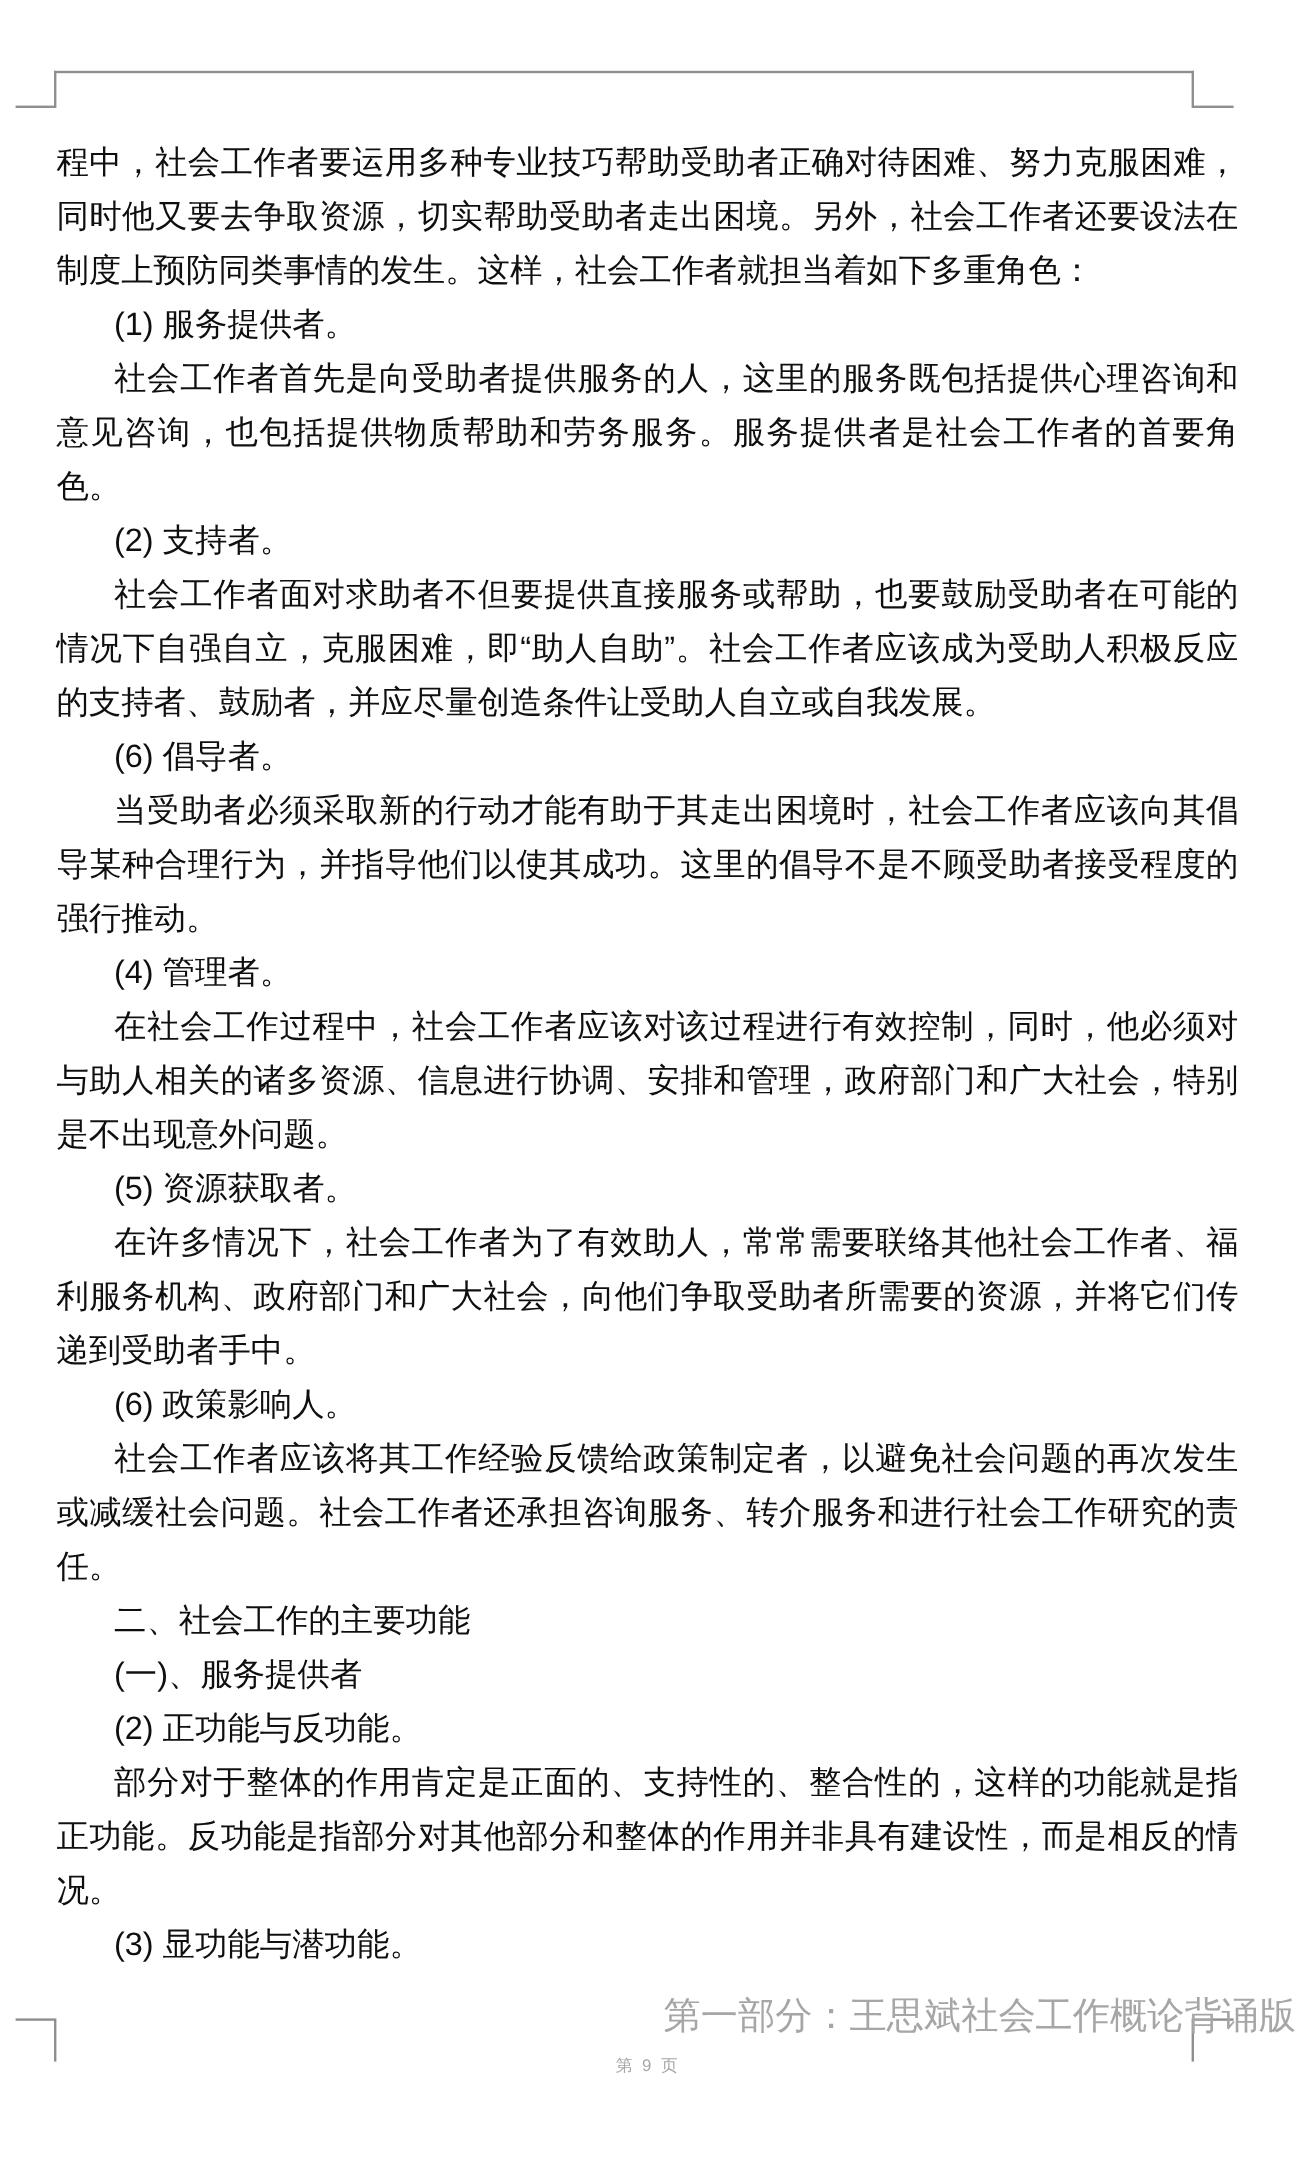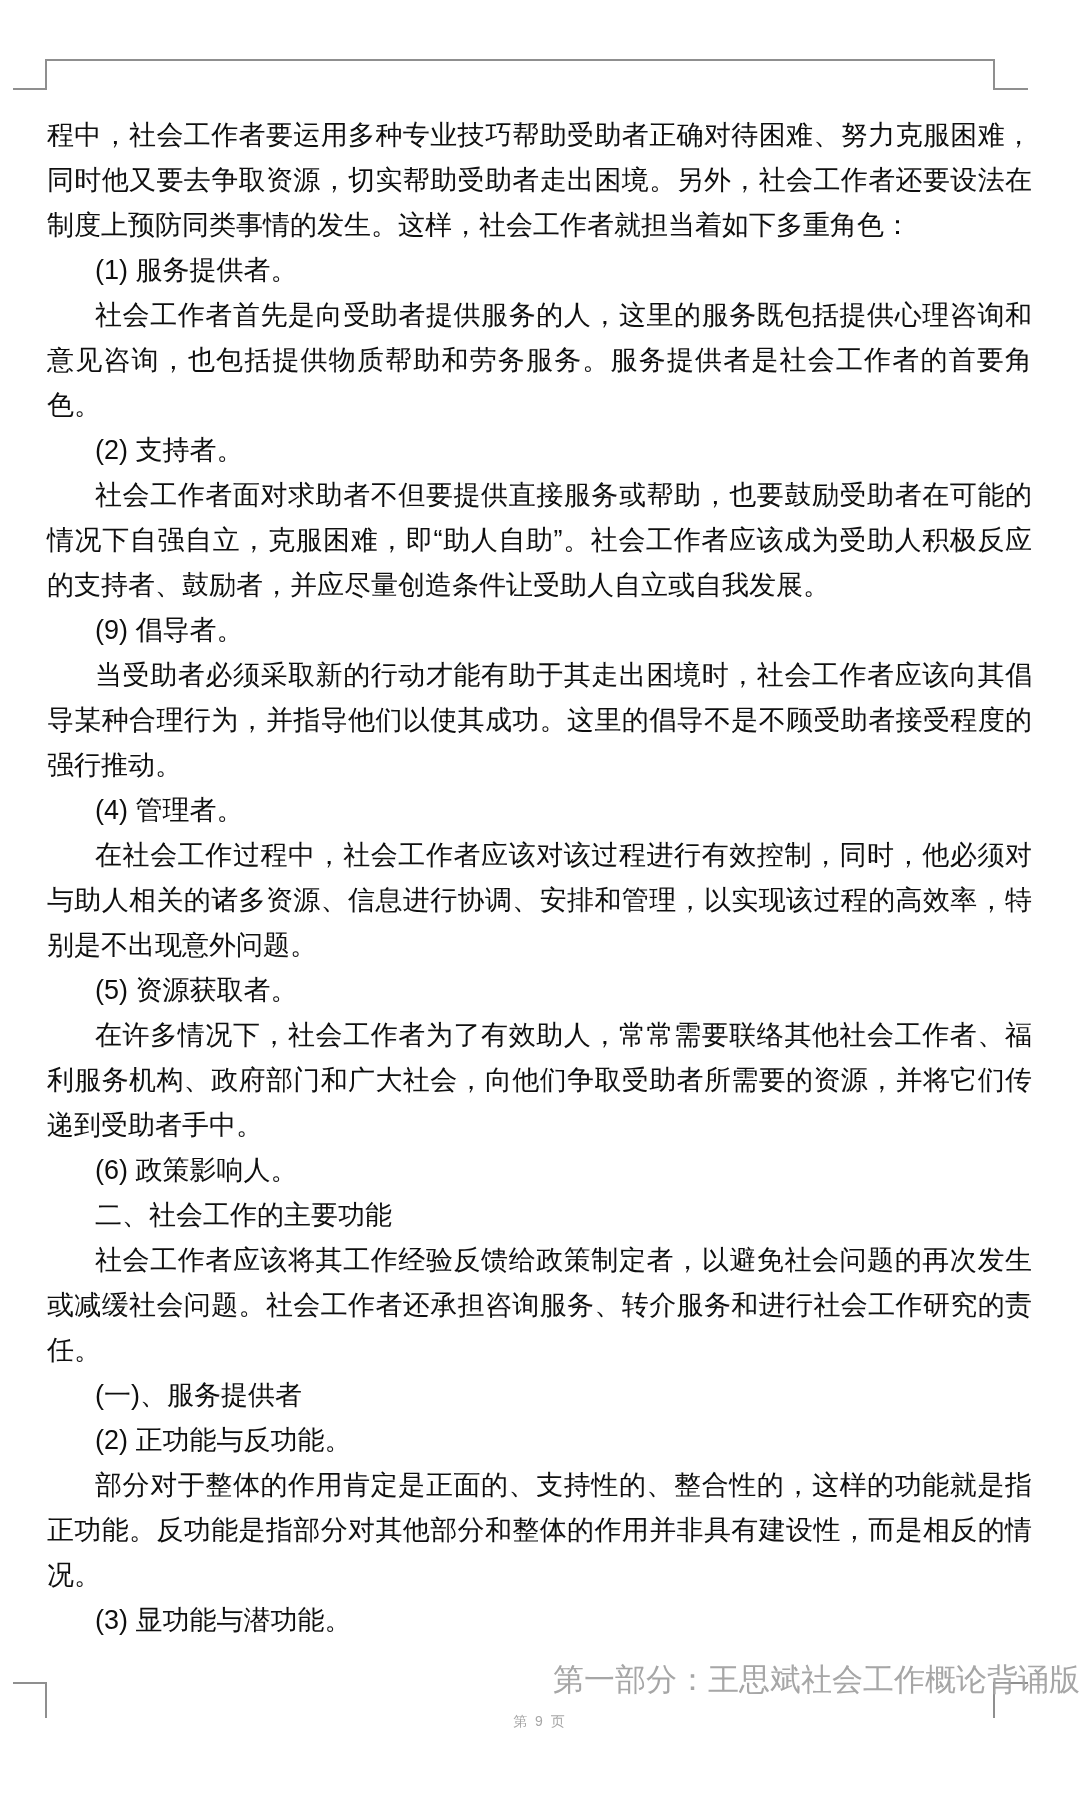--- a/index.html
+++ b/index.html
@@ -89,29 +89,29 @@
   <div class="mark bl-vert"></div>
   <div class="mark br-horz"></div>
   <div class="mark br-vert"></div>
 
   <div class="body-text">
     <p class="cont">程中，社会工作者要运用多种专业技巧帮助受助者正确对待困难、努力克服困难，同时他又要去争取资源，切实帮助受助者走出困境。另外，社会工作者还要设法在制度上预防同类事情的发生。这样，社会工作者就担当着如下多重角色：</p>
     <p>(1) 服务提供者。</p>
     <p>社会工作者首先是向受助者提供服务的人，这里的服务既包括提供心理咨询和意见咨询，也包括提供物质帮助和劳务服务。服务提供者是社会工作者的首要角色。</p>
     <p>(2) 支持者。</p>
     <p>社会工作者面对求助者不但要提供直接服务或帮助，也要鼓励受助者在可能的情况下自强自立，克服困难，即“助人自助”。社会工作者应该成为受助人积极反应的支持者、鼓励者，并应尽量创造条件让受助人自立或自我发展。</p>
-    <p>(9) 倡导者。</p>
+    <p>(6) 倡导者。</p>
     <p>当受助者必须采取新的行动才能有助于其走出困境时，社会工作者应该向其倡导某种合理行为，并指导他们以使其成功。这里的倡导不是不顾受助者接受程度的强行推动。</p>
     <p>(4) 管理者。</p>
-    <p>在社会工作过程中，社会工作者应该对该过程进行有效控制，同时，他必须对与助人相关的诸多资源、信息进行协调、安排和管理，以实现该过程的高效率，特别是不出现意外问题。</p>
+    <p>在社会工作过程中，社会工作者应该对该过程进行有效控制，同时，他必须对与助人相关的诸多资源、信息进行协调、安排和管理，政府部门和广大社会，特别是不出现意外问题。</p>
     <p>(5) 资源获取者。</p>
     <p>在许多情况下，社会工作者为了有效助人，常常需要联络其他社会工作者、福利服务机构、政府部门和广大社会，向他们争取受助者所需要的资源，并将它们传递到受助者手中。</p>
     <p>(6) 政策影响人。</p>
+    <p>社会工作者应该将其工作经验反馈给政策制定者，以避免社会问题的再次发生或减缓社会问题。社会工作者还承担咨询服务、转介服务和进行社会工作研究的责任。</p>
     <p>二、社会工作的主要功能</p>
-    <p>社会工作者应该将其工作经验反馈给政策制定者，以避免社会问题的再次发生或减缓社会问题。社会工作者还承担咨询服务、转介服务和进行社会工作研究的责任。</p>
     <p>(一)、服务提供者</p>
     <p>(2) 正功能与反功能。</p>
     <p>部分对于整体的作用肯定是正面的、支持性的、整合性的，这样的功能就是指正功能。反功能是指部分对其他部分和整体的作用并非具有建设性，而是相反的情况。</p>
     <p>(3) 显功能与潜功能。</p>
   </div>
 
   <div class="footer-title">第一部分：王思斌社会工作概论背诵版</div>
   <div class="footer-page">第 9 页</div>
 
 </div>

